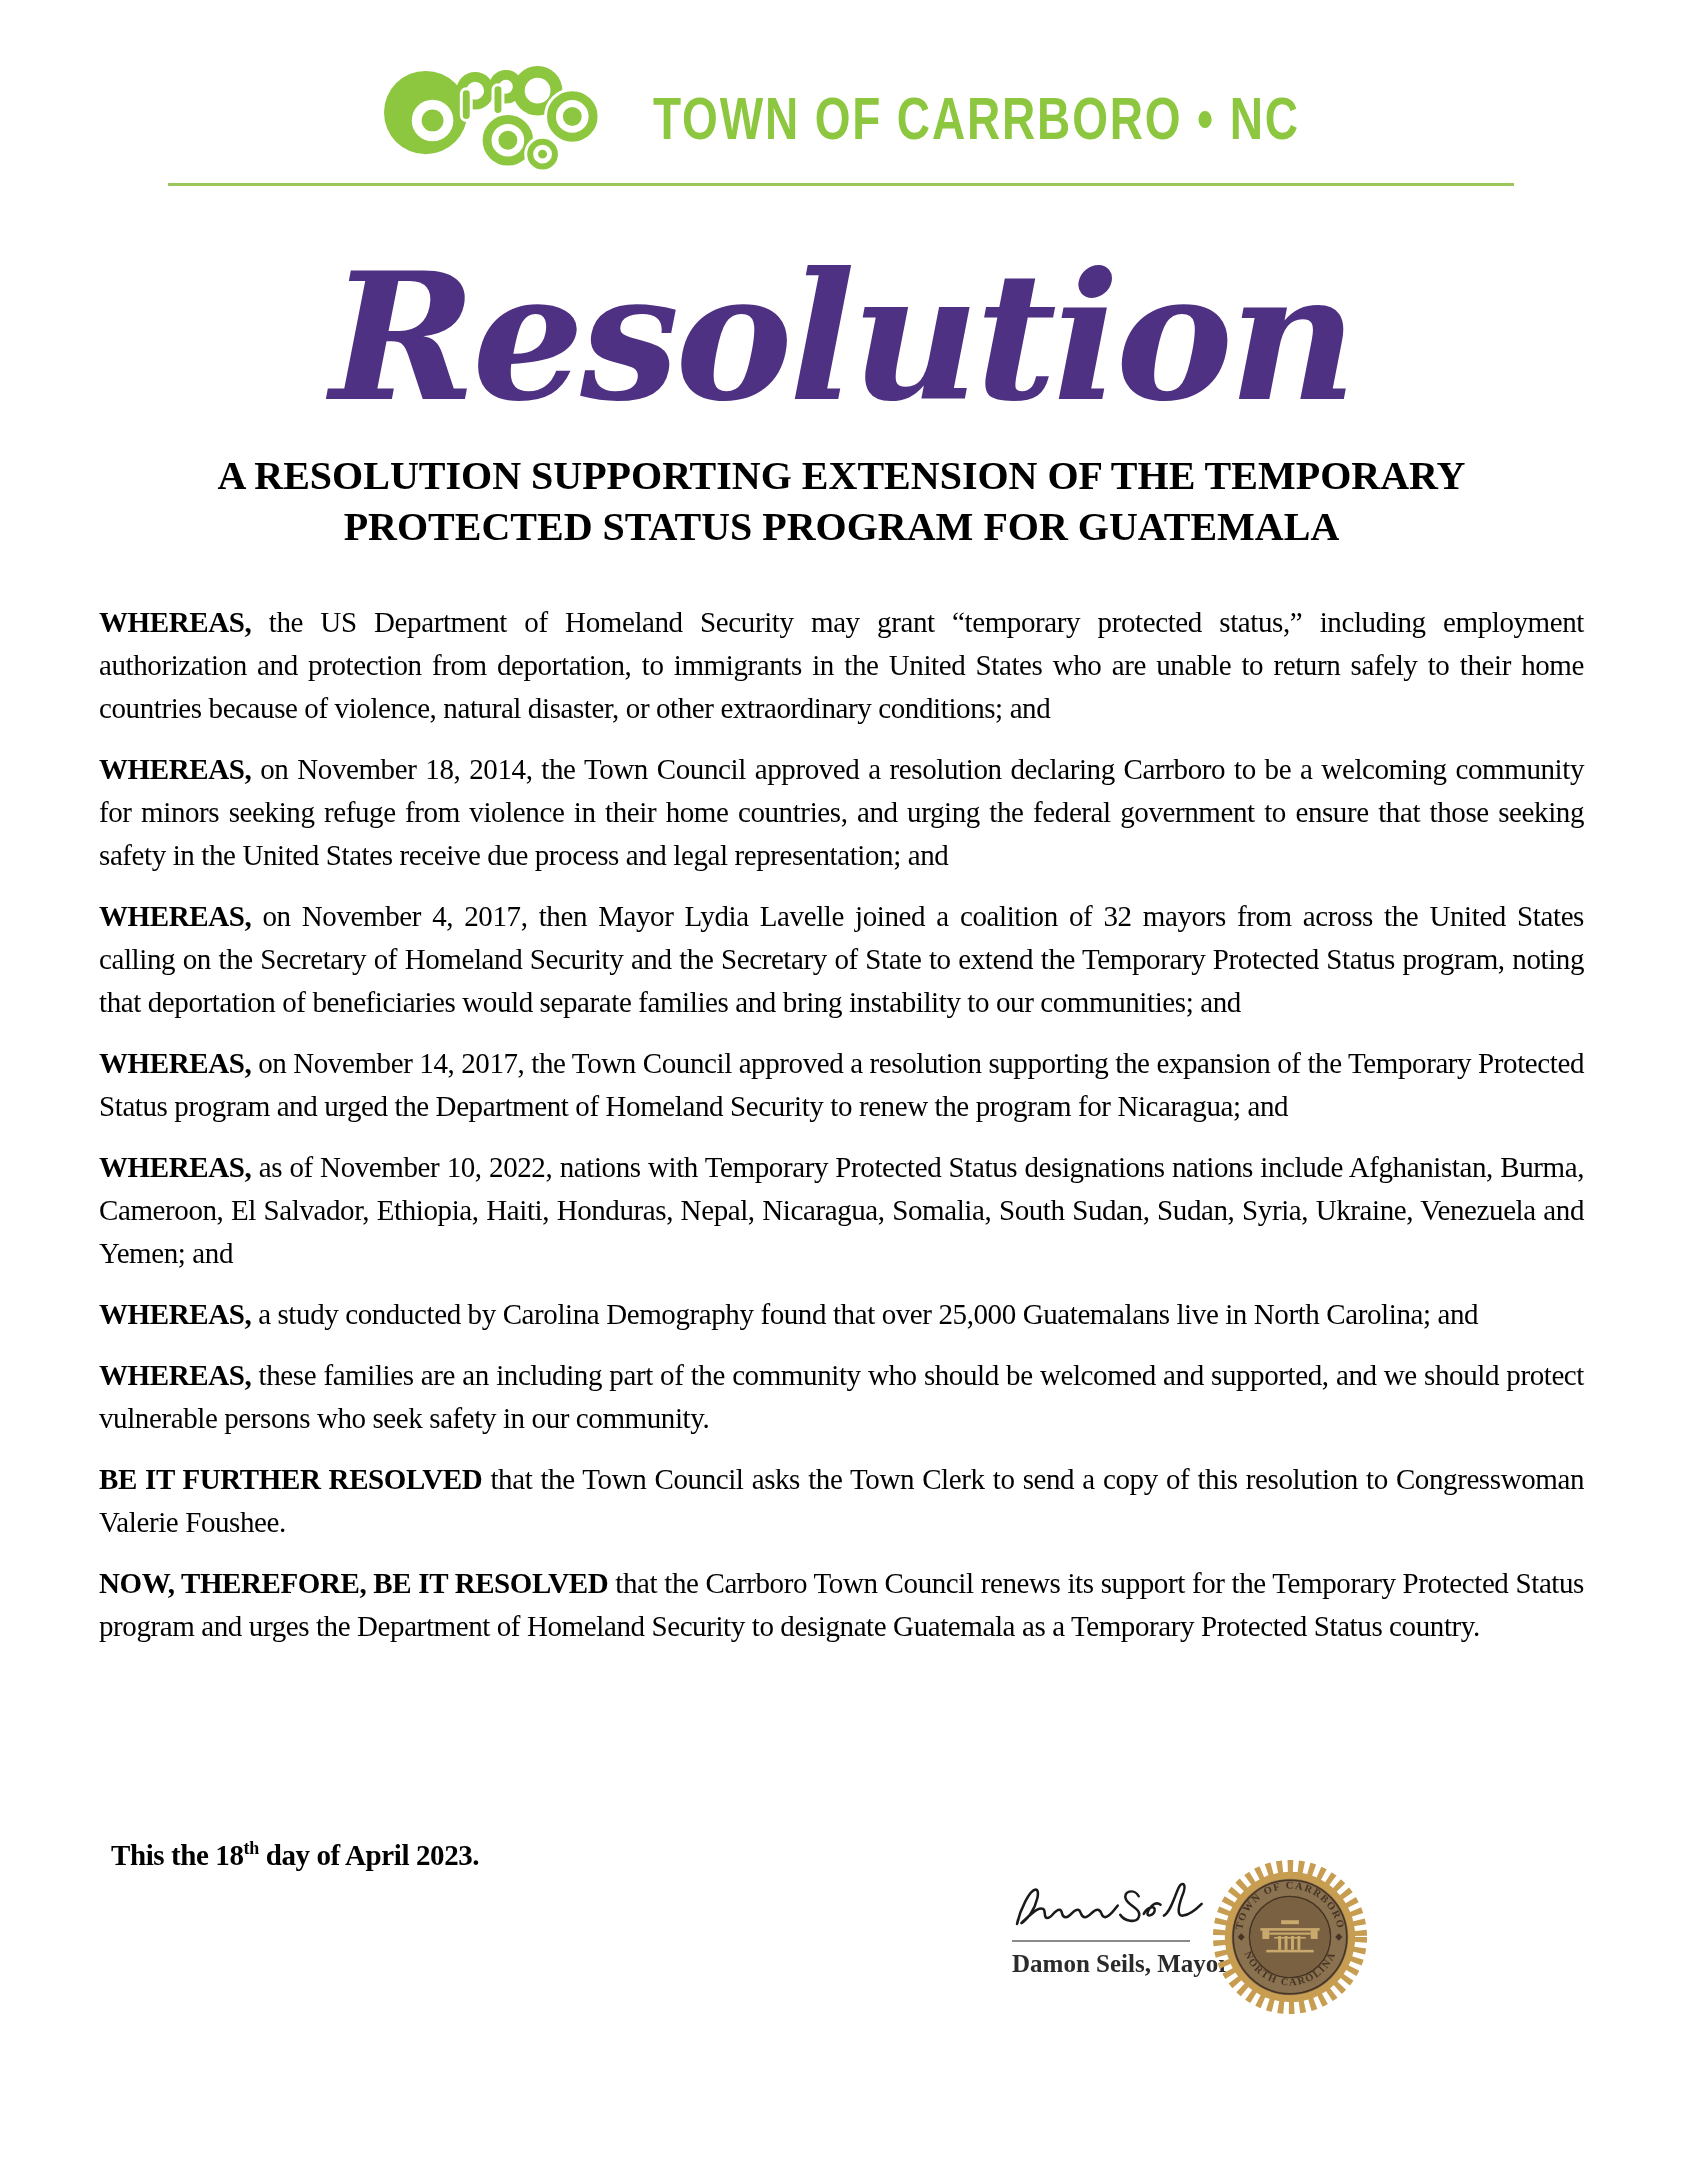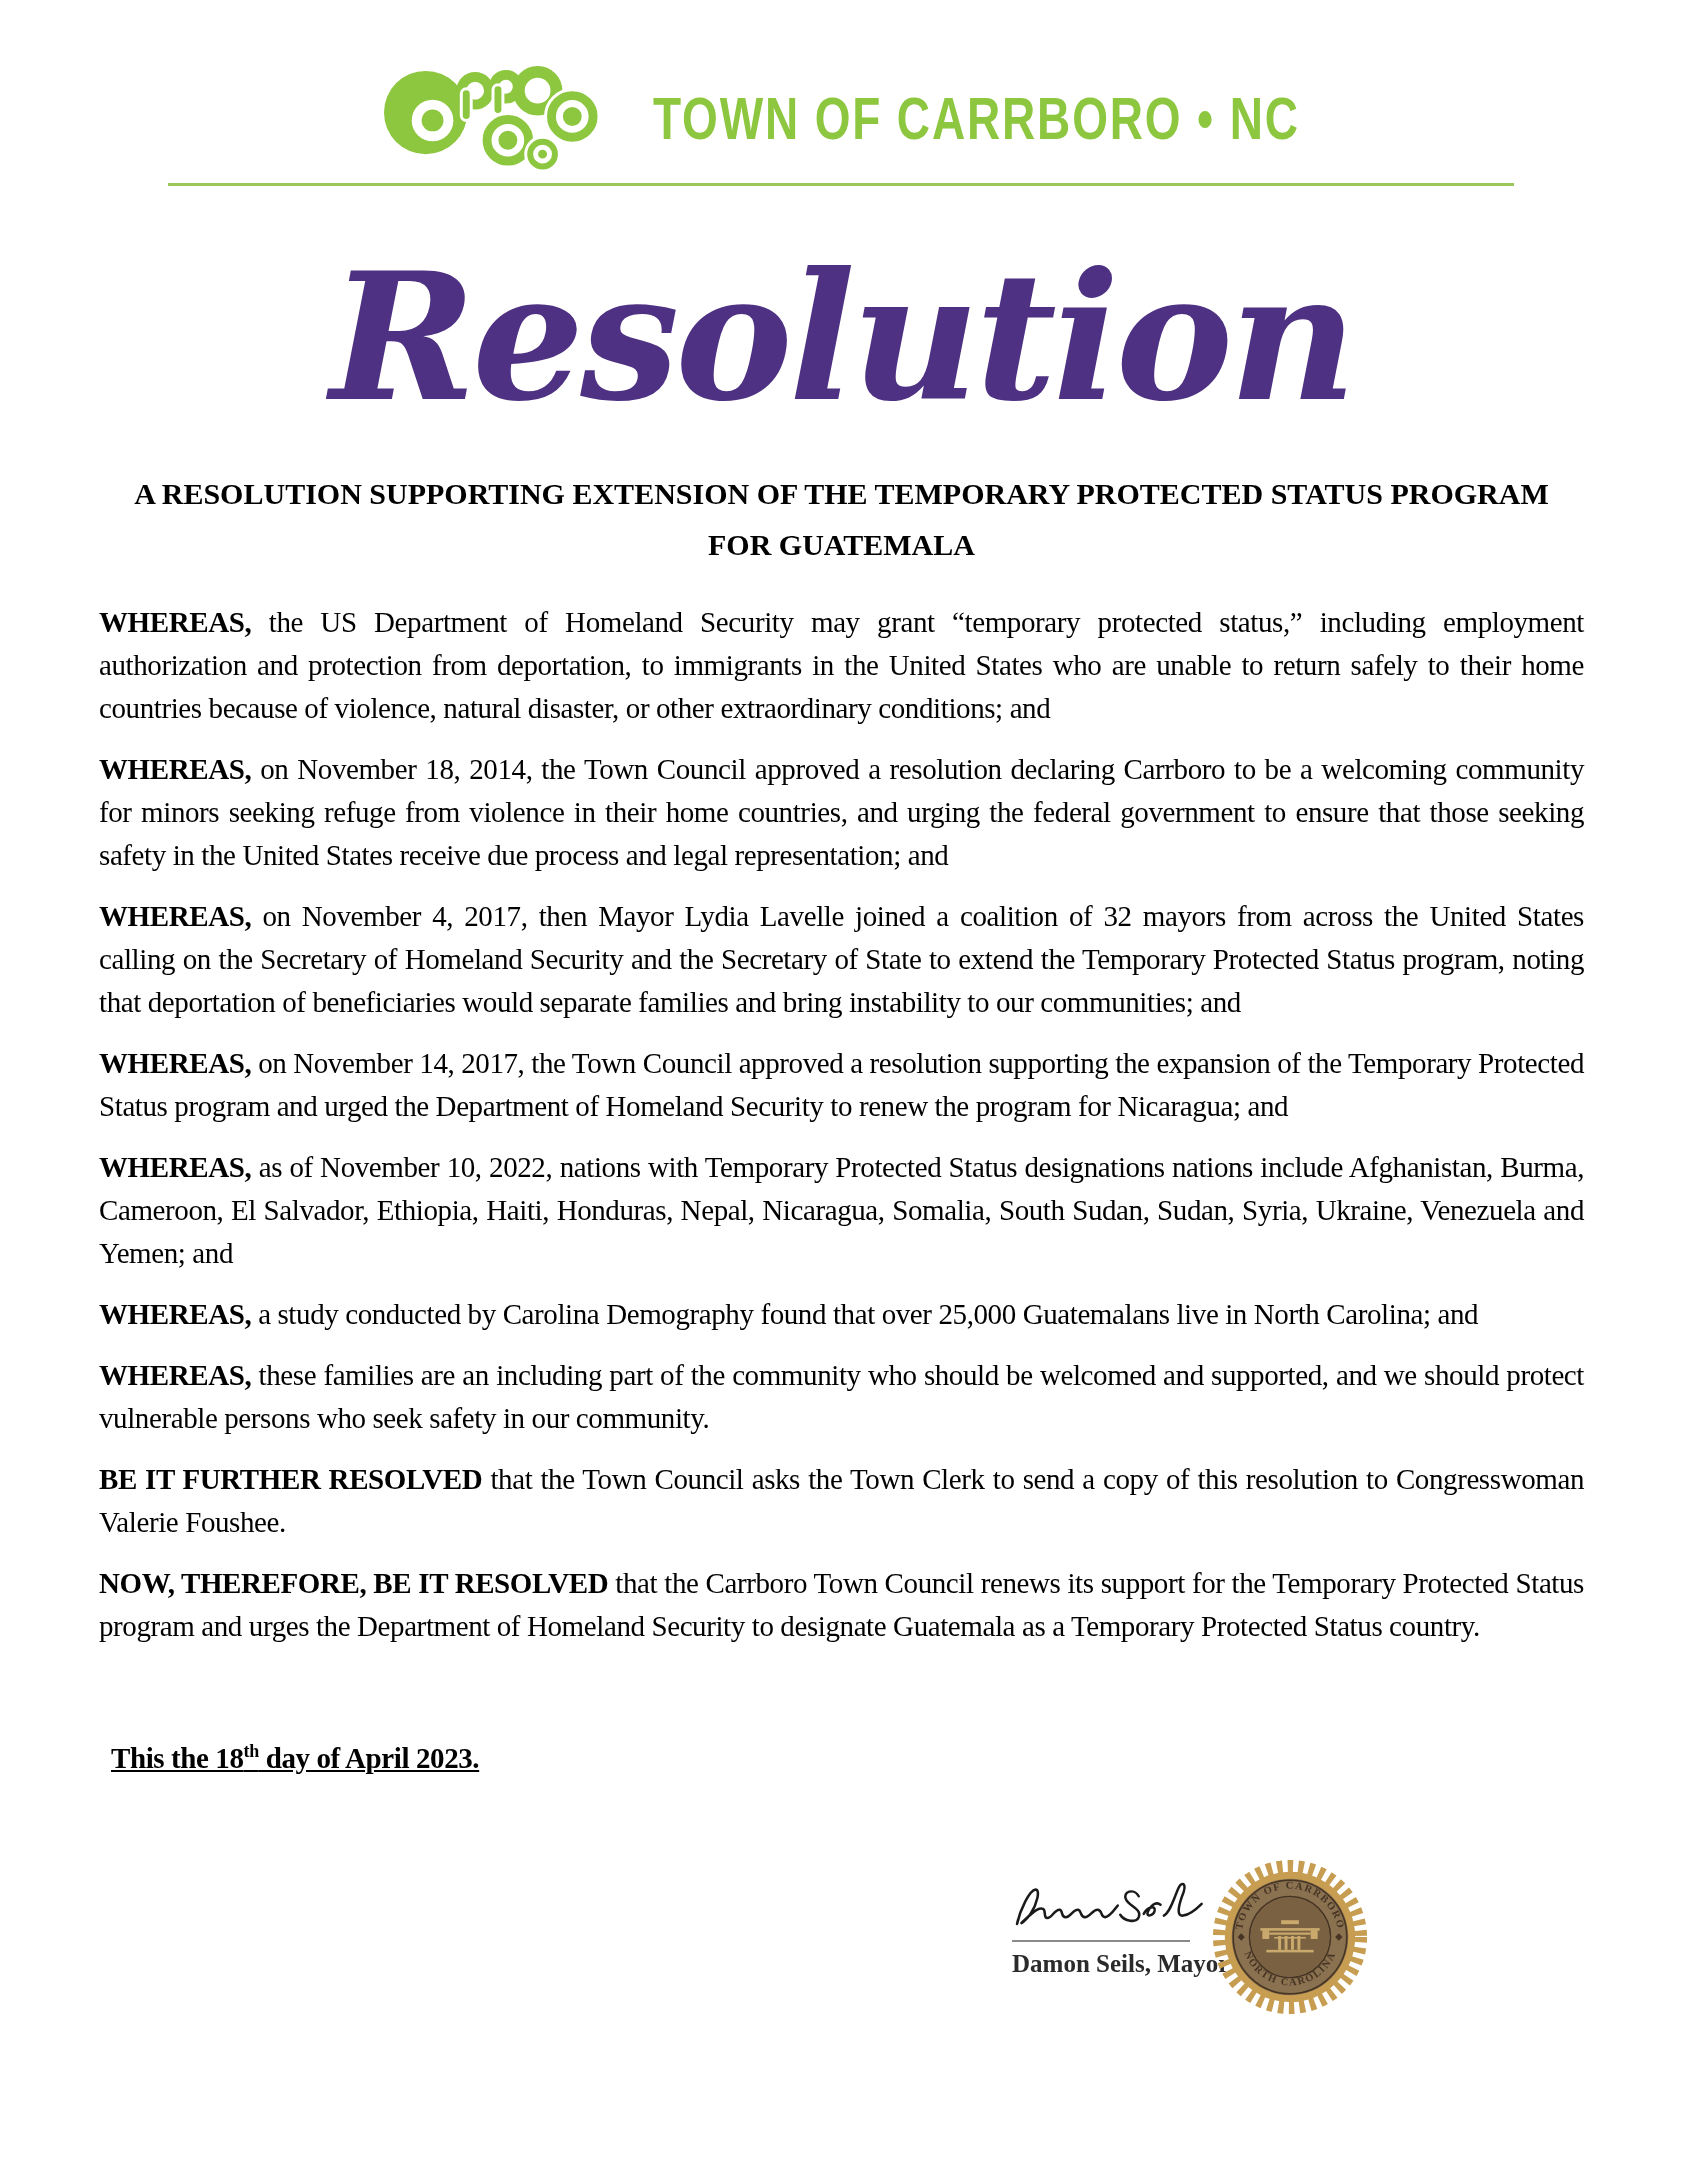--- a/index.html
+++ b/index.html
@@ -47,36 +47,35 @@
     font-size:176px;line-height:208px;
     letter-spacing:-4px;
     color:var(--banner-purple);
     white-space:nowrap;
     margin-top:48px;
   }
   
   .doc-title{
     position:absolute;left:99px;top:450px;width:1485px;
     text-align:center;
-    font-weight:bold;font-size:30px;line-height:51px;
+    font-weight:bold;font-size:40px;line-height:51px;
     color:var(--ink);
-    margin-top:18px;
   }
   
   .paragraphs{
     position:absolute;left:99px;top:601px;width:1485px;
     font-size:29px;line-height:43px;letter-spacing:-0.4px;
     text-align:justify;
   }
   .paragraphs p{margin-bottom:18px;}
   .lead{font-weight:bold;}
   
   .date-line{
-    position:absolute;left:111px;top:1742px;
-    font-weight:bold;font-size:29px;letter-spacing:-0.4px;text-decoration:underline;
+    position:absolute;left:111px;top:1839px;
+    font-weight:bold;font-size:29px;letter-spacing:-0.4px;
   }
   .date-line sup{font-size:18px;vertical-align:super;line-height:0;}
   
   .signature-block{position:absolute;left:1012px;top:1867px;width:193px;}
   .signature-svg{width:193px;height:77px;display:block;}
   .signature-rule{width:178px;height:2px;background:var(--sig-gray);margin-top:-4px;}
   .signature-name{
     margin-top:8px;
     font-weight:bold;font-size:25px;color:#2b2b2b;letter-spacing:0;
     white-space:nowrap;

